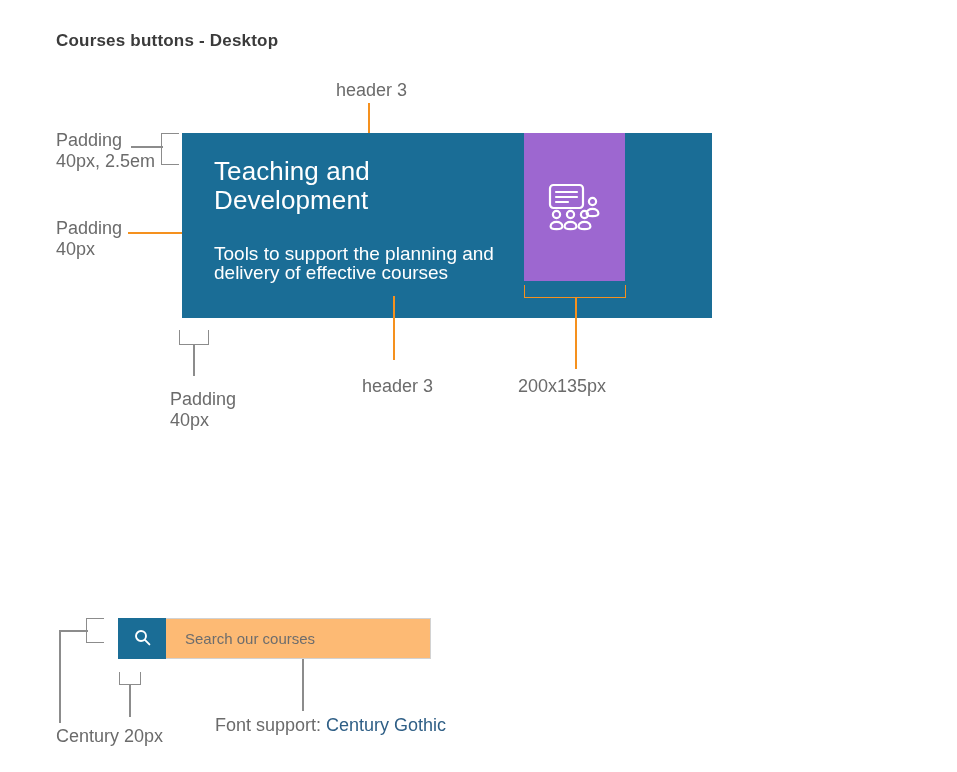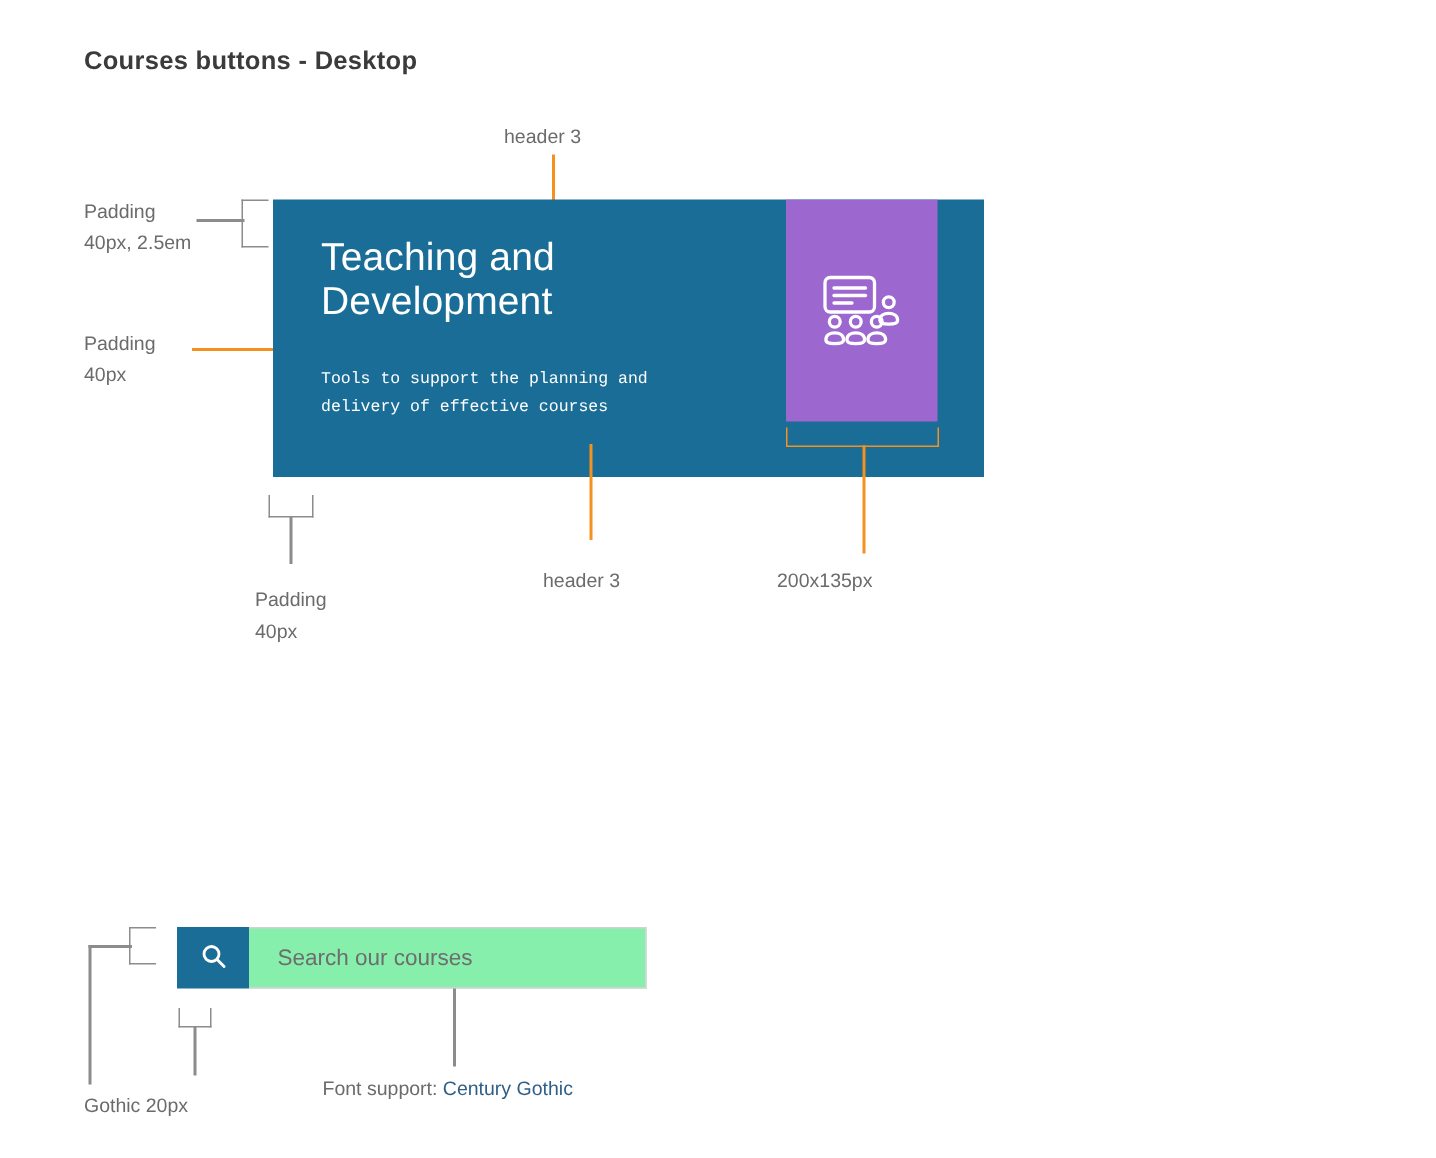--- a/index.html
+++ b/index.html
@@ -33,21 +33,21 @@
     white-space: nowrap;
   }
   #section-title-courses { left: 56px; top: 31px; }
   #section-title-search  { left: 56px; top: 536px; }
 
   
   .course-card {
     position: absolute;
     left: 182px;
     top: 133px;
-    width: 474px;
+    width: 530px;
     height: 185px;
     background: #1a6d96;
     overflow: hidden;
   }
   .course-card-text {
     position: absolute;
     left: 32px;
     top: 24px;
     width: 300px;
   }
@@ -55,22 +55,22 @@
     font-family: "Liberation Sans", sans-serif;
     font-weight: 300;
     font-size: 26px;
     line-height: 29px;
     color: #ffffff;
     letter-spacing: 0.1px;
     margin: 0;
     white-space: pre-line;
   }
   .course-card-desc {
-    font-family: Liberation Mono, monospace;
-    font-size: 11px;
+    font-family: Liberation Sans, sans-serif;
+    font-size: 19px;
     line-height: 19px;
     color: #ffffff;
     margin: 0;
     padding-top: 29px;
     white-space: pre-line;
   }
   .course-card-imagepanel {
     position: absolute;
     left: 342px;
     top: 0;
@@ -101,34 +101,34 @@
     justify-content: center;
     flex: none;
     border: none;
     padding: 0;
     cursor: pointer;
   }
   .search-field {
     flex: 1;
     border: 1px solid #d2d2d2;
     border-left: none;
-    background: #86efac;
+    background: #fdba74;
     font-family: "Liberation Sans", sans-serif;
     font-size: 15px;
     color: #6d6d6d;
     padding: 0 0 0 19px;
     outline: none;
   }
   .search-field::placeholder { color: #6d6d6d; opacity: 1; }
 
   
   .anno-label {
     position: absolute;
     font-family: "Liberation Sans", sans-serif;
-    font-size: 13px;
+    font-size: 18px;
     line-height: 21px;
     color: #6b6b6b;
     white-space: pre-line;
   }
   .anno-label .accent { color: #2f5f86; }
 
   .line-h, .line-v {
     position: absolute;
     background: #8c8c8c;
   }
@@ -208,21 +208,21 @@
 
   <div class="bracket open-top" style="left:179px; top:330px; width:30px; height:15px;"></div>
   <div class="line-v" style="left:193px; top:344px; height:32px;"></div>
   <div class="anno-label" style="left:170px; top:389px;">Padding
 40px</div>
 
 
   <div class="bracket open-right" style="left:86px; top:618px; width:18px; height:25px;"></div>
   <div class="line-h" style="left:59px; top:630px; width:29px;"></div>
   <div class="line-v" style="left:59px; top:630px; height:93px;"></div>
-  <div class="anno-label" style="left:56px; top:726px;">Gothic 20px</div>
+  <div class="anno-label" style="left:56px; top:726px;">Century 20px</div>
 
   <div class="search-bar">
     <button class="search-button">
       <span>
         <svg width="17" height="17" viewBox="0 0 17 17" fill="none" stroke="#ffffff" stroke-width="1.9" stroke-linecap="round">
           <circle cx="7" cy="7" r="5"></circle>
           <line x1="10.9" y1="10.9" x2="15.4" y2="15.4"></line>
         </svg>
       </span>
     </button>

